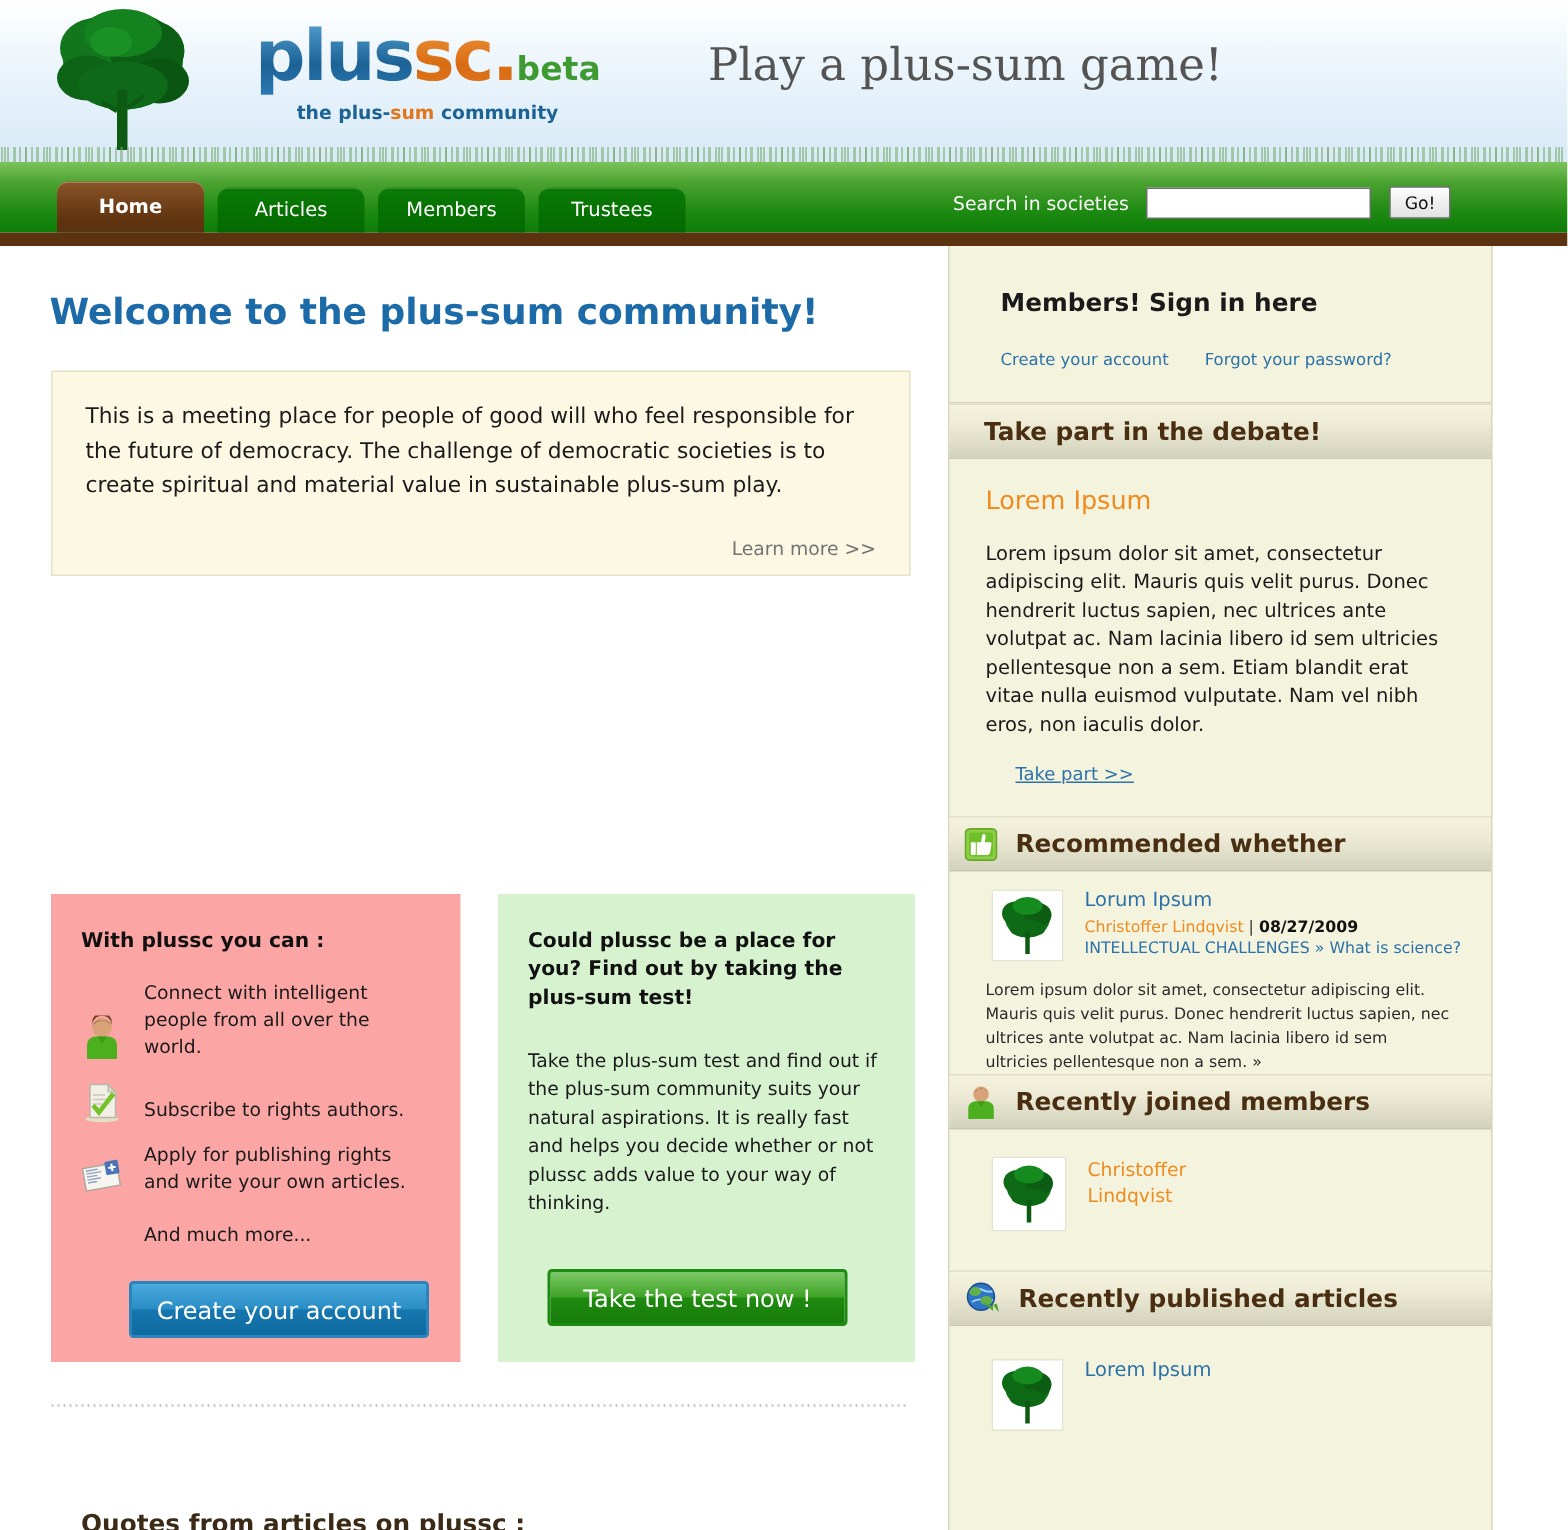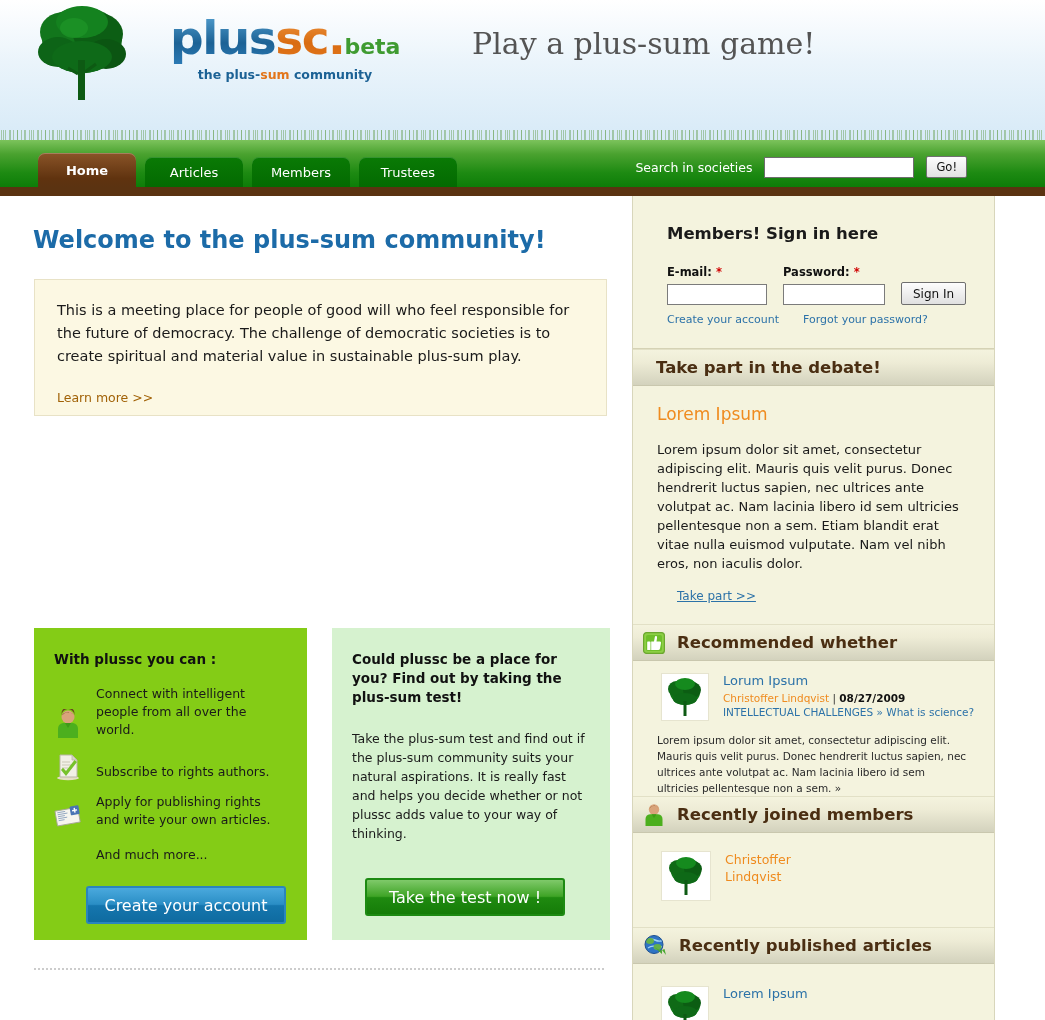--- a/index.html
+++ b/index.html
@@ -7,21 +7,21 @@
     width: 1045px; height: 1020px;
     background: #ffffff;
     font-family: "DejaVu Sans", "Liberation Sans", sans-serif;
     overflow: hidden;
   }
   * { box-sizing: border-box; }
 
   
   .header {
     position: relative;
-    width: 1045px; height: 140px;
+    width: 1045px; height: 108px;
     background: linear-gradient(to bottom, #ffffff 0%, #eaf4fb 45%, #d7eaf7 100%);
     overflow: hidden;
   }
   .tree-header {
     position: absolute; left: 28px; top: 2px;
     width: 108px; height: 104px;
   }
   .logo-wrap {
     position: absolute; left: 170px; top: 14px;
     width: 230px;
@@ -119,27 +119,27 @@
     margin: 30px 0 0 33px;
     font-size: 24px; font-weight: bold; color: #1c6ba8;
   }
   .intro-box {
     margin: 25px 0 0 34px; width: 573px;
     background: #fcf8e3; border: 1px solid #e8e2c6;
     padding: 19px 22px 10px 22px;
   }
   .intro-box p { margin: 0; font-size: 14.5px; line-height: 23px; color: #1a1a1a; }
   .learn-more {
-    display: block; text-align: left; margin-top: 22px;
-    font-size: 12.5px; color: #a16207; text-decoration: none; cursor: pointer;
+    display: block; text-align: right; margin-top: 22px;
+    font-size: 12.5px; color: #737373; text-decoration: none; cursor: pointer;
   }
 
   .two-cols { position: absolute; left: 34px; top: 432px; display: flex; gap: 25px; }
   .card { width: 273px; padding: 22px 20px 24px 20px; }
-  .card.blue { background: #84cc16; height: 312px; }
+  .card.blue { background: #fca5a5; height: 312px; }
   .card.green { background: #d6f2cf; height: 312px; width: 278px; }
   .card-title { font-size: 13.5px; font-weight: bold; color: #111; line-height: 19px; margin: 0 0 16px 0; }
   .feature-list { margin: 0; padding: 0; list-style: none; }
   .feature-item { display: flex; align-items: flex-end; gap: 14px; margin-bottom: 12px; }
   .feature-text { font-size: 12.5px; line-height: 18px; color: #1a1a1a; }
   .feature-more { font-size: 12.5px; color: #1a1a1a; margin: 18px 0 0 42px; font-weight: normal; }
   .card-body { font-size: 12.5px; line-height: 19px; color: #1a1a1a; margin: 22px 0 0 0; }
 
   .btn-blue {
     display: block; width: 200px; height: 38px; margin: 24px 0 0 32px;
@@ -339,31 +339,20 @@
     <div class="dot-divider"></div>
 
     <h2 class="quotes-h2">Quotes from articles on plussc :</h2>
 
   </div>
 
   <div class="side-col">
 
     <div class="signin-panel">
       <h3 class="signin-h">Members! Sign in here</h3>
-      <div class="field-row">
-        <div class="field">
-          <label class="field-label"><span>E-mail:</span> <span class="req">*</span></label>
-          <input class="field-input" type="text" value="" style="">
-        </div>
-        <div class="field">
-          <label class="field-label"><span>Password:</span> <span class="req">*</span></label>
-          <input class="field-input wide" type="password" value="" style="">
-        </div>
-        <button class="signin-btn">Sign In</button>
-      </div>
       <div class="sub-links">
         <a>Create your account</a>
         <a>Forgot your password?</a>
       </div>
     </div>
 
     <div class="sec-header noicon">
       <span class="sec-title">Take part in the debate!</span>
     </div>
     <div class="panel">

